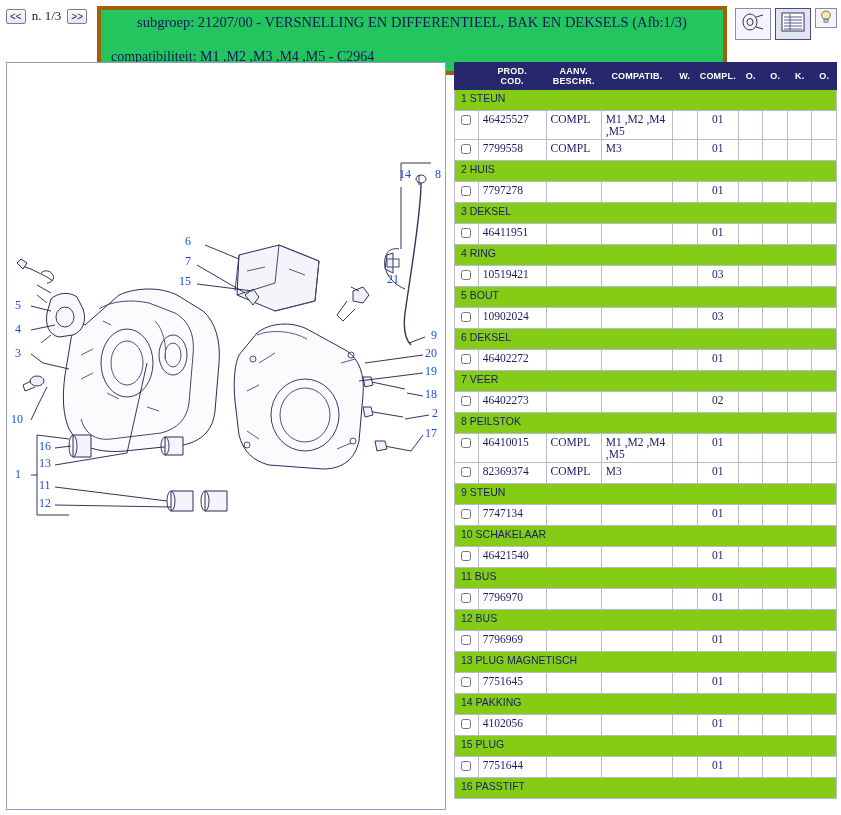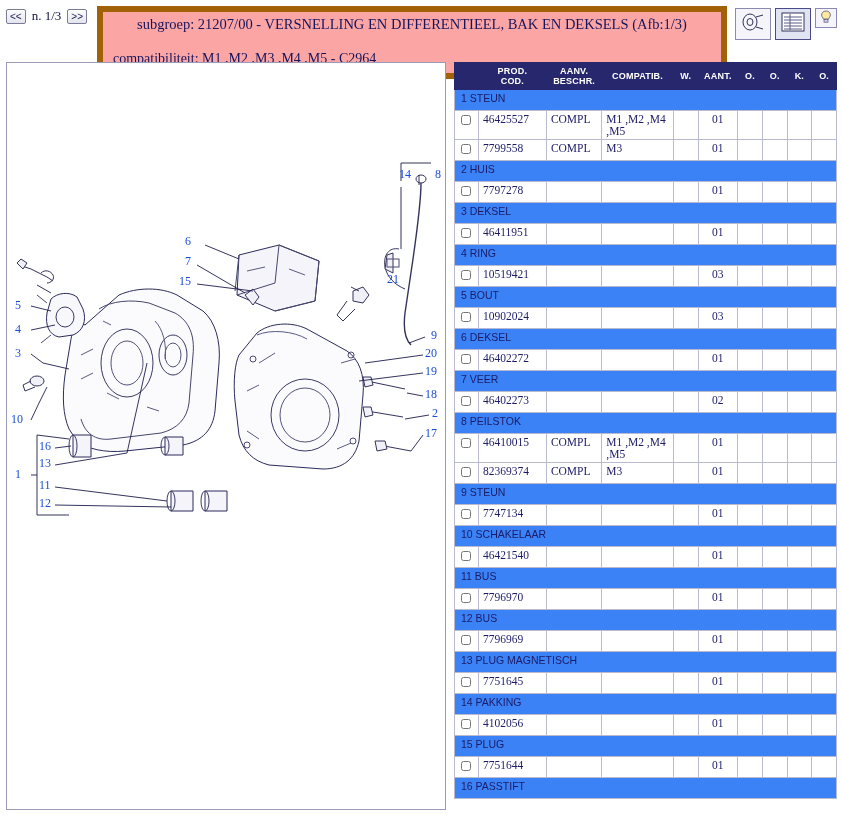--- a/index.html
+++ b/index.html
@@ -51,22 +51,22 @@
     font-family: "Liberation Serif", serif;
     font-size: 13px;
     color: #111144;
     padding: 0 2px;
     white-space: nowrap;
   }
   .title-box {
     flex: 1;
     margin-left: 10px;
     margin-right: 8px;
-    border: 6px solid #a16207;
-    background: #fca5a5;
+    border: 4px solid #a16207;
+    background: #22c55e;
     padding: 4px 8px 6px 8px;
     box-sizing: border-box;
     min-height: 54px;
   }
   .title-line {
     text-align: center;
     font-size: 14.5px;
     color: #15155c;
     line-height: 17px;
   }
@@ -152,21 +152,21 @@
   }
   table.parts td {
     border: 1px solid #b9b9d0;
     font-size: 11.5px;
     color: #1b1b66;
     padding: 2px 4px;
     height: 16px;
     vertical-align: top;
   }
   tr.group-row td {
-    background: #3b82f6;
+    background: #84cc16;
     font-size: 11.5px;
     color: #1b1b66;
     padding: 2px 11px 2px 6px;
     font-family: "Liberation Sans", sans-serif;
     font-size: 10.5px;
   }
   td.cb {
     width: 16px;
     text-align: center;
     vertical-align: middle;
@@ -398,21 +398,21 @@
           <col class="col-o">
           <col class="col-o">
         </colgroup>
         <thead>
           <tr>
             <th></th>
             <th>PROD.<br>COD.</th>
             <th>AANV.<br>BESCHR.</th>
             <th>COMPATIB.</th>
             <th>W.</th>
-            <th>AANT.</th>
+            <th>COMPL.</th>
             <th>O.</th>
             <th>O.</th>
             <th>K.</th>
             <th>O.</th>
           </tr>
         </thead>
         <tbody id="parts-body">
             <tr class="group-row">
               <td colspan="10">1 STEUN</td>
             </tr>

